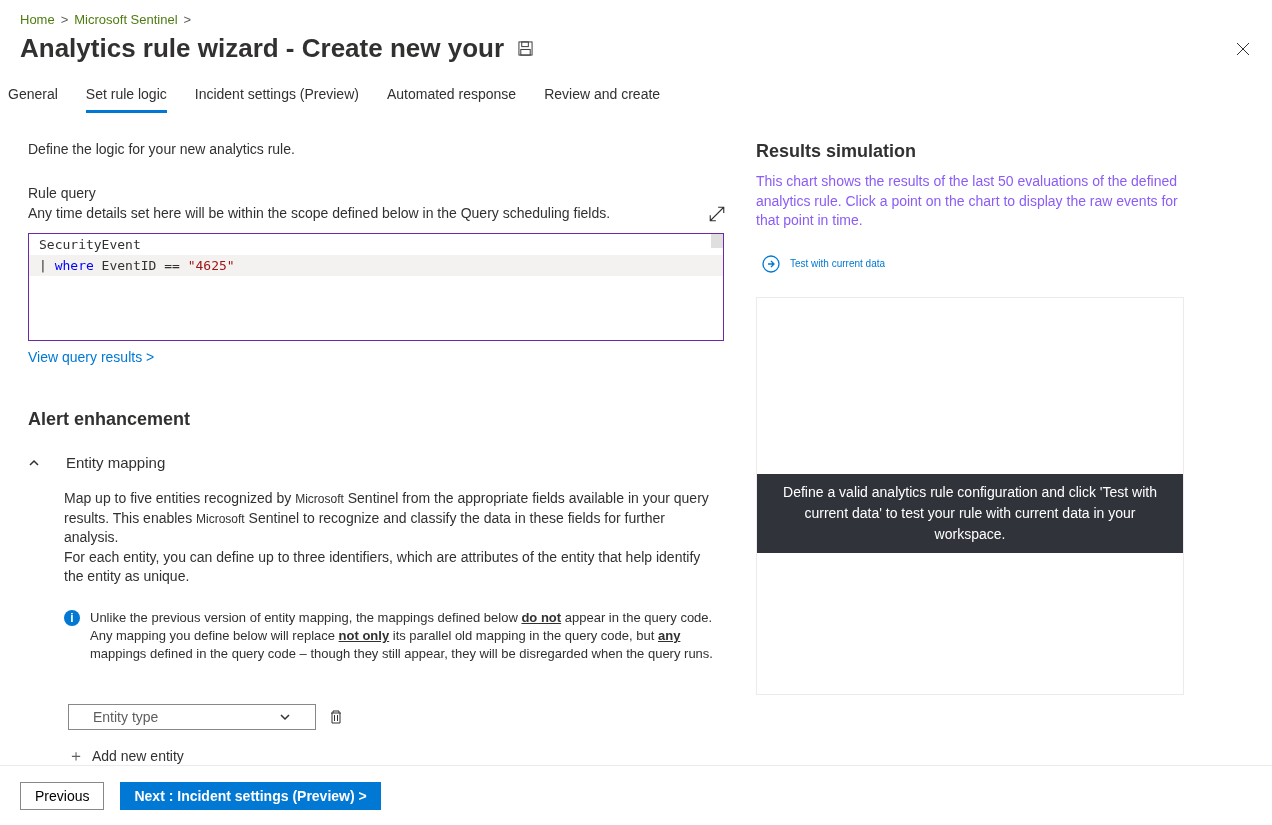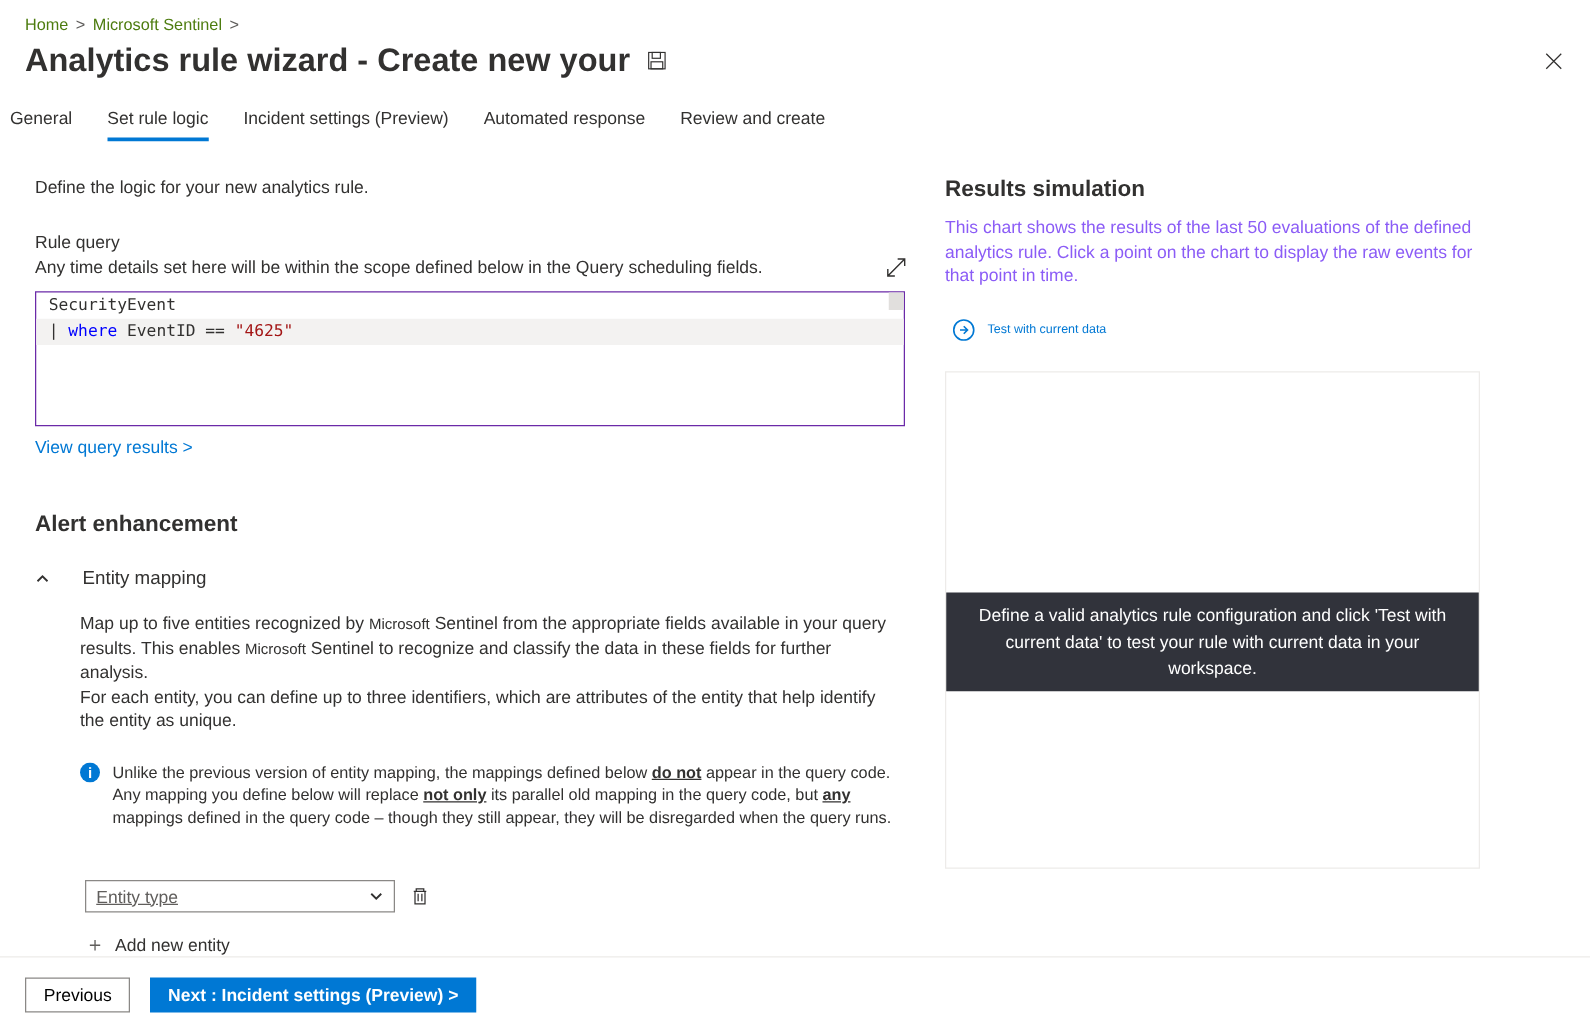--- a/index.html
+++ b/index.html
@@ -54,21 +54,21 @@
 
 .em-body { margin: 18px 0 0 36px; width: 650px; font-size: 14px; line-height: 1.4; }
 
 .info-block { display:flex; gap:10px; margin: 22px 0 0 36px; width: 650px; font-size: 13px; line-height: 1.4; }
 .info-icon { width:16px; height:16px; flex-shrink:0; margin-top:1px; }
 .info-icon circle{ fill:#0078d4; }
 .info-icon text{ fill:#fff; font-size:12px; font-weight:bold; text-anchor:middle; }
 .underline { text-decoration: underline; font-weight:600; }
 
 .entity-row { display:flex; align-items:center; gap:12px; margin: 40px 0 0 40px; }
-.entity-select { width: 248px; height: 26px; border:1px solid #8a8886; display:flex; align-items:center; justify-content:space-between; padding:0 8px; font-size:14px; color:#605e5c; cursor:pointer;text-decoration:underline; }
+.entity-select { width: 248px; height: 26px; border:1px solid #8a8886; display:flex; align-items:center; justify-content:space-between; padding:0 24px; font-size:14px; color:#605e5c; cursor:pointer; }
 .trash { width:16px; height:16px; cursor:pointer; }
 
 .add-row { display:flex; align-items:center; gap:8px; margin:16px 0 0 40px; font-size:14px; color:#323130; cursor:pointer; }
 .plus { font-size:16px; color:#605e5c; }
 
 
 .rs-title { font-size: 18px; font-weight: 600; margin-bottom: 10px; }
 .rs-desc { font-size: 14px; color:#8b5cf6; line-height:1.4; margin-bottom: 24px; }
 .test-action { display:flex; align-items:center; gap:10px; color:#0078d4; font-size:10px; cursor:pointer; margin-bottom: 24px; margin-left: 6px;}
 .arrow-circle { width:18px; height:18px; }

